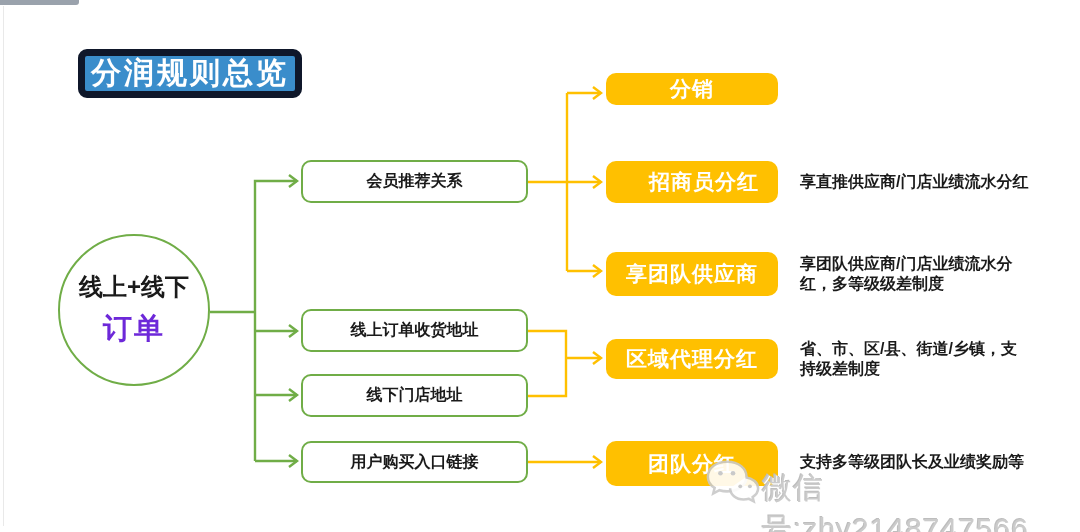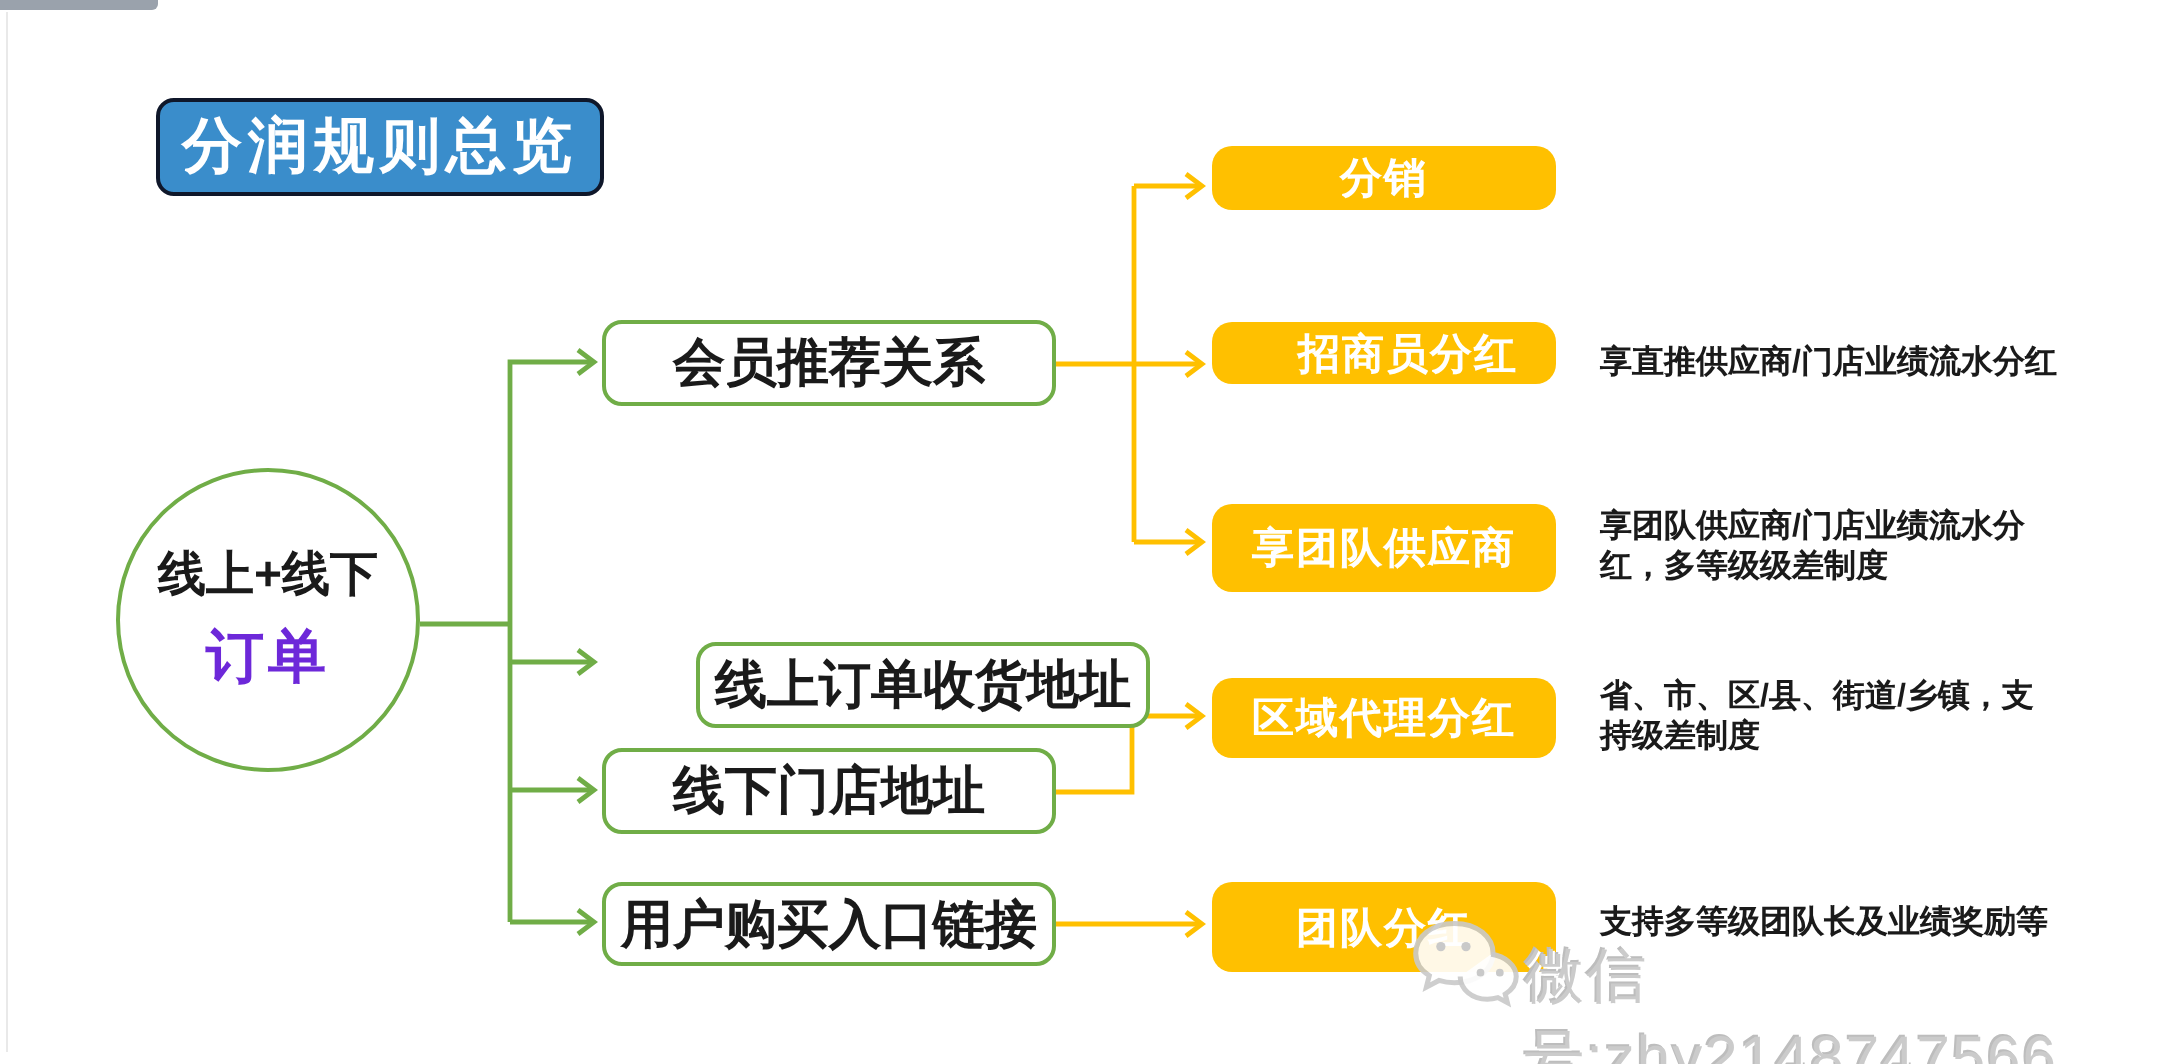--- a/index.html
+++ b/index.html
@@ -6,36 +6,36 @@
   html,body { width:1080px; height:532px; background:#ffffff; overflow:hidden;
               font-family:"Liberation Sans","DejaVu Sans",sans-serif; }
   .canvas { position:relative; width:1080px; height:532px; background:#ffffff; }
 
   .top-bar { position:absolute; left:0; top:0; width:79px; height:5px;
              background:#9aa2ac; border-radius:0 0 3px 0; }
   .left-edge { position:absolute; left:3px; top:6px; width:1px; height:520px;
                background:#e9e9e9; }
 
   .title-badge { position:absolute; left:78px; top:49px; width:224px; height:49px;
-                 background:#3a8dcb; border:2px solid #0f172a; border-radius:9px;
+                 background:#3a8dcb; border:7px solid #0f172a; border-radius:9px;
                  color:#ffffff; font-size:30px; font-weight:bold; letter-spacing:3px;
                  display:flex; align-items:center; justify-content:center; }
 
   .circle-node { position:absolute; left:58px; top:234px; width:152px; height:152px;
                  border:2px solid #70ad47; border-radius:50%; background:#ffffff;
                  display:flex; flex-direction:column; align-items:center; justify-content:center;
                  gap:6px; }
   .circle-line1 { color:#1a1a1a; font-size:24px; font-weight:bold; }
   .circle-line2 { color:#6d28d9; font-size:29px; font-weight:bold; letter-spacing:2px; }
 
   .connectors { position:absolute; left:0; top:0; width:1080px; height:532px; }
 
   .node-green { position:absolute; left:301px; width:227px; height:43px;
                 background:#ffffff; border:2px solid #70ad47; border-radius:10px;
-                color:#1a1a1a; font-size:26px; font-weight:bold;
+                color:#1a1a1a; font-size:16px; font-weight:bold;
                 display:flex; align-items:center; justify-content:center; }
 
   .node-orange { position:absolute; left:606px; width:172px;
                  background:#ffc000; border-radius:10px;
                  color:#ffffff; font-size:21px; font-weight:bold; letter-spacing:1px;
                  display:flex; align-items:center; justify-content:center; }
 
   .note { position:absolute; left:800px; width:258px;
           color:#1a1a1a; font-size:16px; font-weight:bold; line-height:20px;
           white-space:pre-line; }
@@ -86,26 +86,26 @@
       <path d="M528 462 H601" marker-end="url(#arrY)"></path>
     </g>
   </svg>
 
   <div class="circle-node">
     <span class="circle-line1">线上+线下</span>
     <span class="circle-line2">订单</span>
   </div>
 
   <div class="node-green" style="top:160px;">会员推荐关系</div>
-  <div class="node-green" style="top:321px;margin-left:47px;">线上订单收货地址</div>
+  <div class="node-green" style="top:309px;">线上订单收货地址</div>
   <div class="node-green" style="top:374px;">线下门店地址</div>
   <div class="node-green" style="top:441px; height:42px;">用户购买入口链接</div>
 
   <div class="node-orange" style="top:73px; height:32px;">分销</div>
-  <div class="node-orange" style="top:161px; height:31px;padding-left:24px;">招商员分红</div>
+  <div class="node-orange" style="top:161px; height:42px;padding-left:24px;">招商员分红</div>
   <div class="node-orange" style="top:252px; height:44px;">享团队供应商</div>
   <div class="node-orange" style="top:339px; height:40px;">区域代理分红</div>
   <div class="node-orange" style="top:441px; height:45px;">团队分红</div>
 
   <div class="note" style="top:172px;">享直推供应商/门店业绩流水分红</div>
   <div class="note" style="top:254px;">享团队供应商/门店业绩流水分
 红，多等级级差制度</div>
   <div class="note" style="top:339px;">省、市、区/县、街道/乡镇，支
 持级差制度</div>
   <div class="note" style="top:452px;">支持多等级团队长及业绩奖励等</div>

